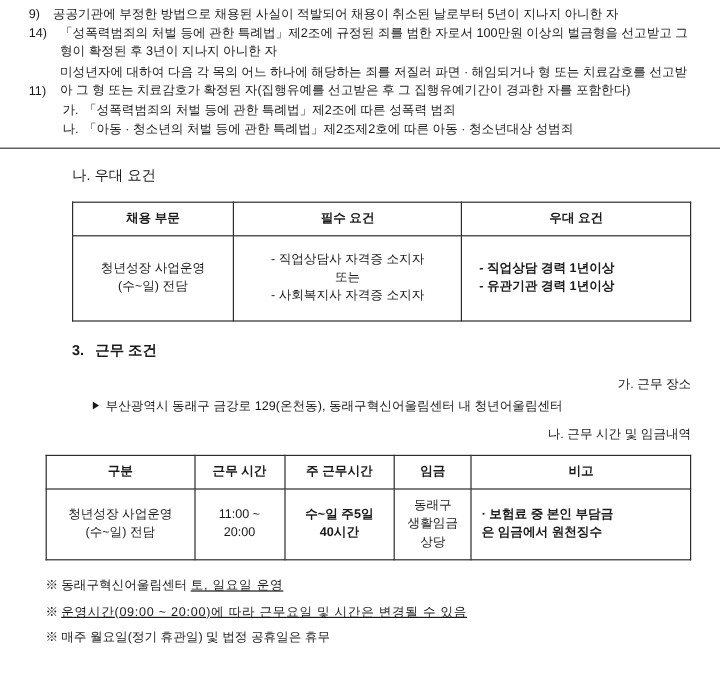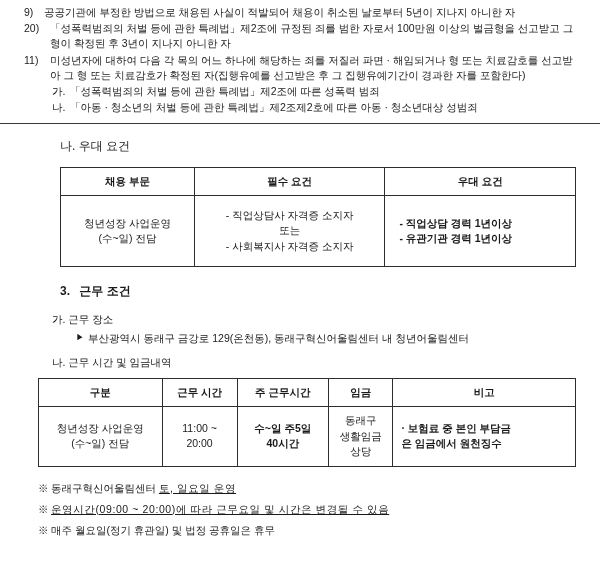--- a/index.html
+++ b/index.html
@@ -38,21 +38,21 @@
   .li .num {
     flex: 0 0 auto;
     text-align: left;
     white-space: pre;
   }
   .li .txt {
     flex: 1 1 auto;
   }
   .num-w1 { width: 20px; }
   .num-w2 { width: 26px; }
-  .num-w3 { width: 26px; }
+  .num-w3 { width: 26px; margin-top: 16px; }
   .sub-li {
     display: flex;
     align-items: flex-start;
     margin-bottom: 1px;
     padding-left: 28px;
   }
   .sub-li .num { flex: 0 0 auto; width: 18px; }
   .sub-li .txt { flex: 1 1 auto; }
 
   
@@ -62,20 +62,21 @@
   }
   .sec-title {
     padding: 16px 24px 4px 24px;
     font-size: 12px;
     font-weight: bold;
     margin-left: 36px;
   }
   .sub-head {
     padding: 8px 24px 2px 52px;
     font-size: 10.5px;
+    text-align: right;
   }
   .bullet-line {
     padding: 2px 24px 0 76px;
     display: flex;
     align-items: flex-start;
   }
   .bullet-line .tri {
     flex: 0 0 auto;
     width: 12px;
     font-size: 8px;
@@ -133,21 +134,21 @@
 <div class="page">
 
   <div class="top-block">
 
     <div class="li">
       <div class="num num-w1">9)</div>
       <div class="txt">공공기관에 부정한 방법으로 채용된 사실이 적발되어 채용이 취소된 날로부터 5년이 지나지 아니한 자</div>
     </div>
 
     <div class="li">
-      <div class="num num-w2">20)</div>
+      <div class="num num-w2">14)</div>
       <div class="txt">「성폭력범죄의 처벌 등에 관한 특례법」제2조에 규정된 죄를 범한 자로서 100만원 이상의 벌금형을 선고받고 그 형이 확정된 후 3년이 지나지 아니한 자</div>
     </div>
 
     <div class="li">
       <div class="num num-w3">11)</div>
       <div class="txt">미성년자에 대하여 다음 각 목의 어느 하나에 해당하는 죄를 저질러 파면 · 해임되거나 형 또는 치료감호를 선고받아 그 형 또는 치료감호가 확정된 자(집행유예를         선고받은 후 그 집행유예기간이 경과한 자를 포함한다)</div>
     </div>
 
     <div class="sub-li">
       <div class="num">가.</div>

